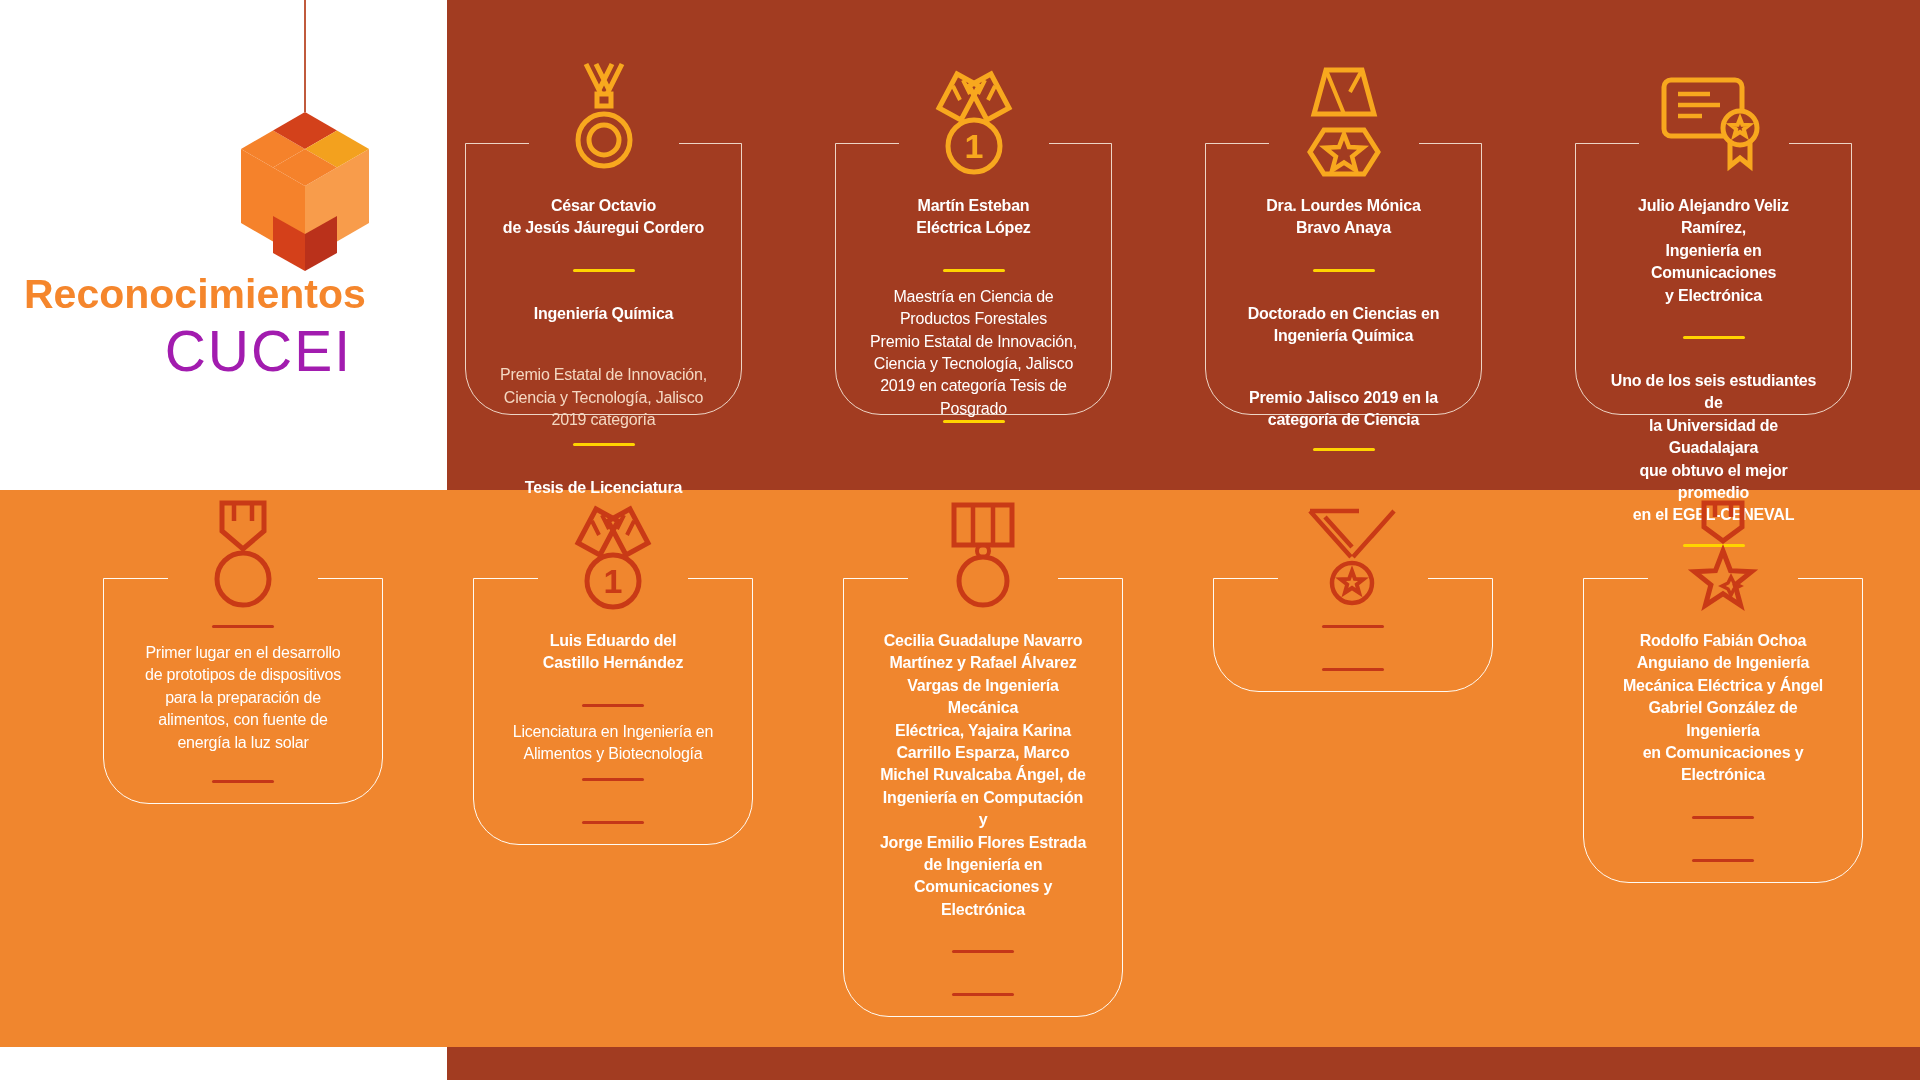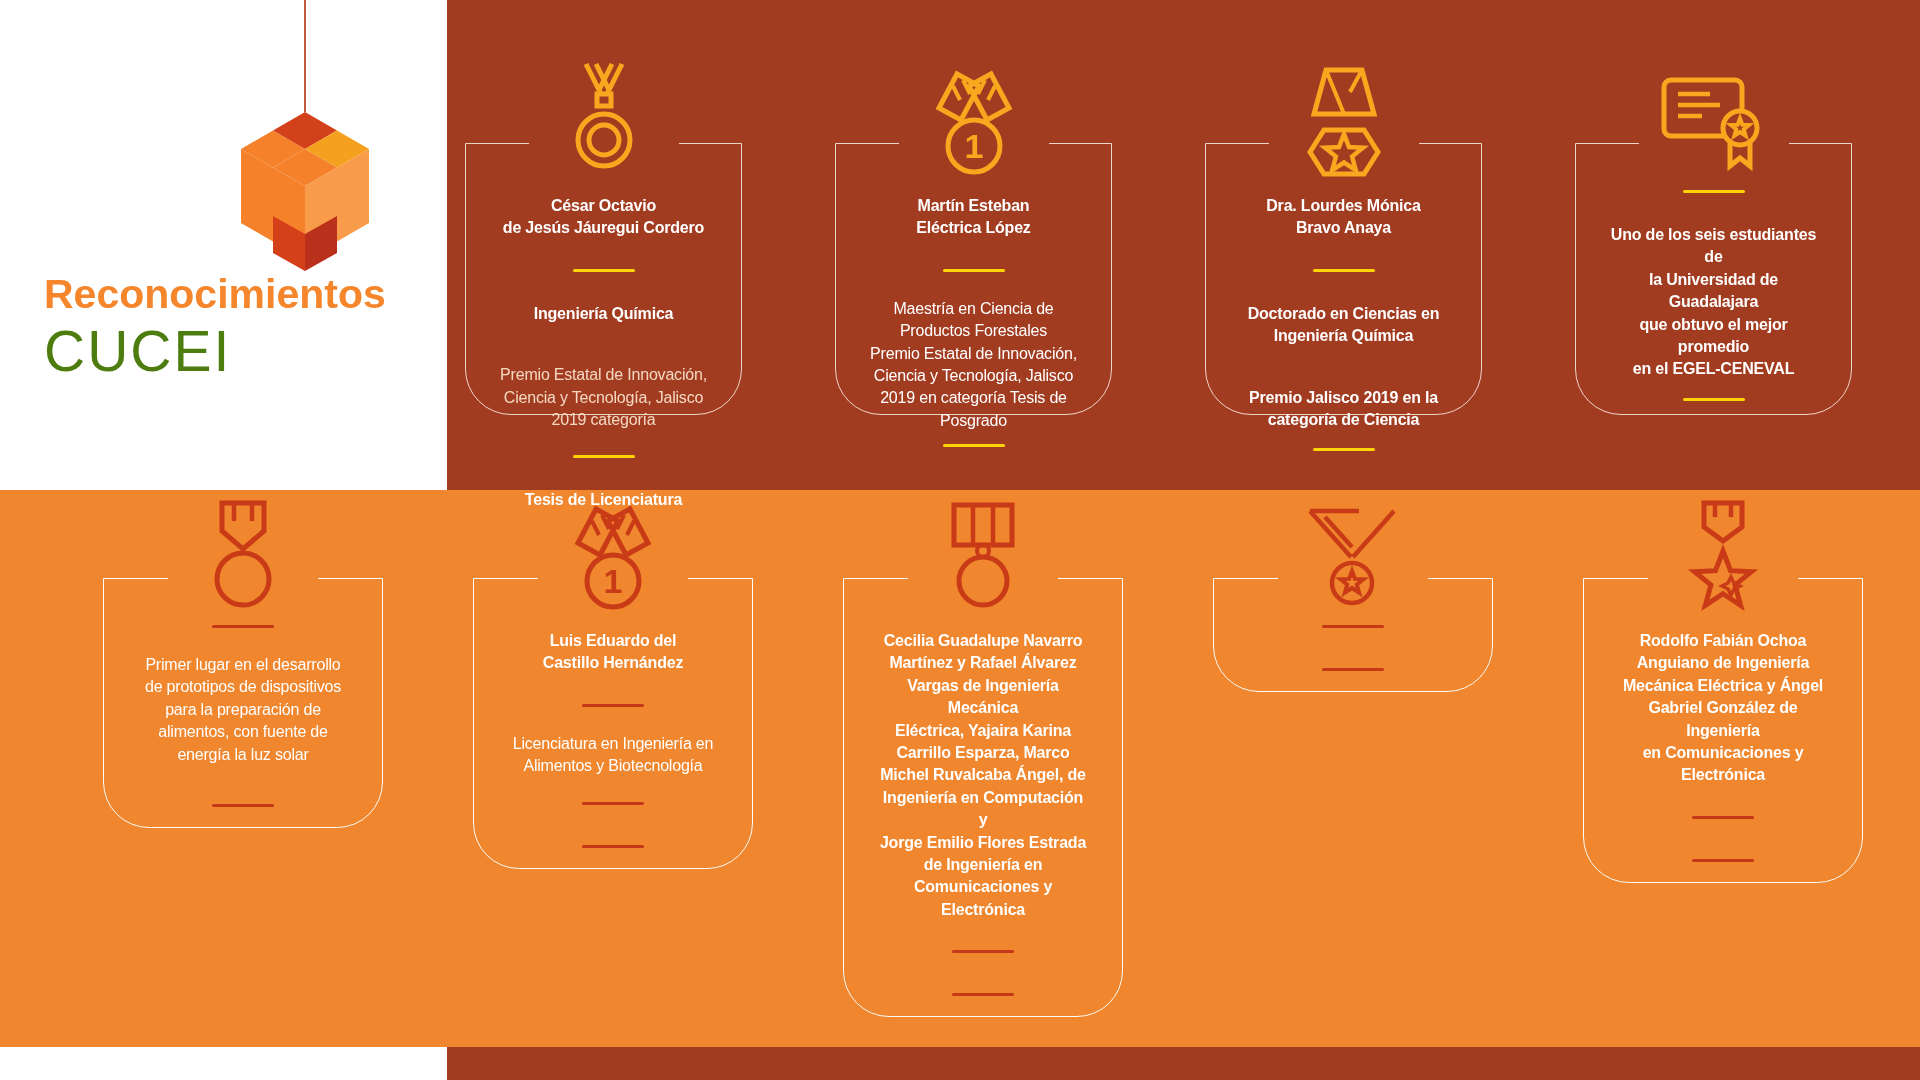--- a/index.html
+++ b/index.html
@@ -6,23 +6,23 @@
   .poster{
     position:relative;width:1920px;height:1080px;overflow:hidden;
     font-family:"Liberation Sans",sans-serif;background:#ffffff;
   }
   .band-top{position:absolute;left:447px;top:0;width:1473px;height:490px;background:#A23C21;}
   .band-bottom{position:absolute;left:0;top:490px;width:1920px;height:557px;background:#F0862E;}
   .strip-bottom{position:absolute;left:447px;top:1047px;width:1473px;height:33px;background:#A23C21;}
 
   .string{position:absolute;left:304px;top:0;width:2px;height:112px;background:#C05A3C;}
   .logo{position:absolute;left:232px;top:104px;}
-  .brand{position:absolute;left:44px;top:274px;width:328px;line-height:1;}
+  .brand{position:absolute;left:24px;top:274px;width:328px;text-align:right;line-height:1;}
   .brand-l1{font-size:41px;font-weight:bold;color:#F5862C;}
-  .brand-l2{font-size:57px;font-weight:normal;color:#4d7c0f;letter-spacing:2px;margin-top:8px;}
+  .brand-l2{font-size:57px;font-weight:normal;color:#a21caf;letter-spacing:2px;margin-top:8px;}
 
   .row{position:absolute;display:flex;align-items:flex-start;}
   .row-top{left:465px;top:143px;gap:93px;--band:#A23C21;--accent:#FFD400;--ink:#F8A81E;--bord:rgba(250,240,227,0.85);}
   .row-bottom{left:103px;top:578px;gap:90px;--band:#F0862E;--accent:#C43718;--ink:#C93A16;--bord:#FFFBF4;}
 
   .card{
     position:relative;box-sizing:border-box;
     border:1px solid var(--bord);border-top-width:1px;
     border-radius:0 0 46px 46px;
     display:flex;flex-direction:column;align-items:center;text-align:center;
@@ -32,21 +32,21 @@
   .row-bottom .card{width:280px;}
   .card::before{ 
     content:"";position:absolute;top:-2px;left:50%;transform:translateX(-50%);
     width:150px;height:4px;background:var(--band);
   }
   .icon{position:absolute;top:-82px;left:50%;transform:translateX(-50%);color:var(--ink);}
   .icon svg{display:block;}
   .fill-band{fill:var(--band);}
 
   .name{font-weight:bold;font-size:16px;line-height:1.4;white-space:pre-line;margin:17px;letter-spacing:-0.2px;}
-  .body{font-weight:normal;font-size:16px;line-height:1.4;white-space:pre-line;margin:12px;letter-spacing:-0.2px;}
+  .body{font-weight:normal;font-size:16px;line-height:1.4;white-space:pre-line;margin:0;letter-spacing:-0.2px;}
   .muted{color:#F4D8C2;}
   .card p + p{margin-top:22px;}
   .rule{width:62px;height:3px;background:var(--accent);margin:12px auto 14px;flex:none;border-radius:2px;}
   .accent{margin-bottom:2px;}
   .row-top .accent{margin-top:auto;}
   .row-bottom .accent{margin-top:26px;}
 </style>
 </head>
 <body>
 
@@ -135,20 +135,23 @@
       <div class="card">
         <span class="icon">
           <svg width="112" height="114" viewBox="0 0 112 114" fill="none" stroke="currentColor" stroke-width="5">
     <path d="M72,78 L72,104 L82,96 L92,104 L92,78"></path>
     <rect x="6" y="18" width="78" height="56" rx="7"></rect>
     <path d="M20,32 H52 M20,43 H62 M20,54 H44" stroke-width="4.5"></path>
     <circle cx="82" cy="66" r="17" class="fill-band"></circle>
     <polygon points="82,56.5 84.4,62.8 91,63.1 85.8,67.2 87.6,73.7 82,70 76.4,73.7 78.2,67.2 73,63.1 79.6,62.8" stroke-width="4"></polygon>
   </svg>
         </span>
+        <p class="name">Julio Alejandro Veliz Ramírez,
+Ingeniería en Comunicaciones
+y Electrónica</p>
         <div class="rule"></div>
         <p class="name">Uno de los seis estudiantes de
 la Universidad de Guadalajara
 que obtuvo el mejor promedio
 en el EGEL-CENEVAL</p>
         <div class="rule accent"></div>
       </div>
     </div>
   <div class="row row-bottom">
       <div class="card">

